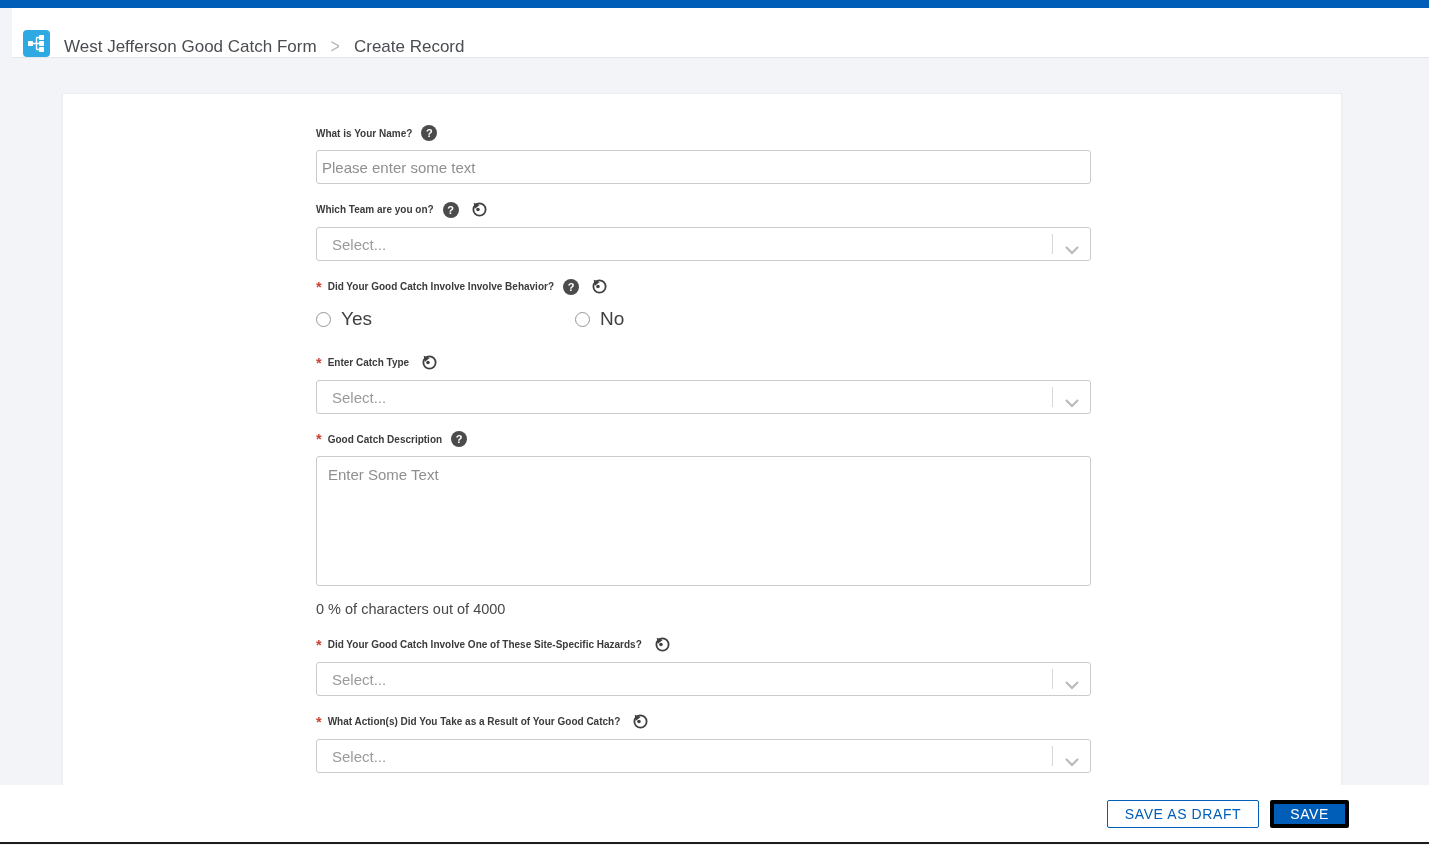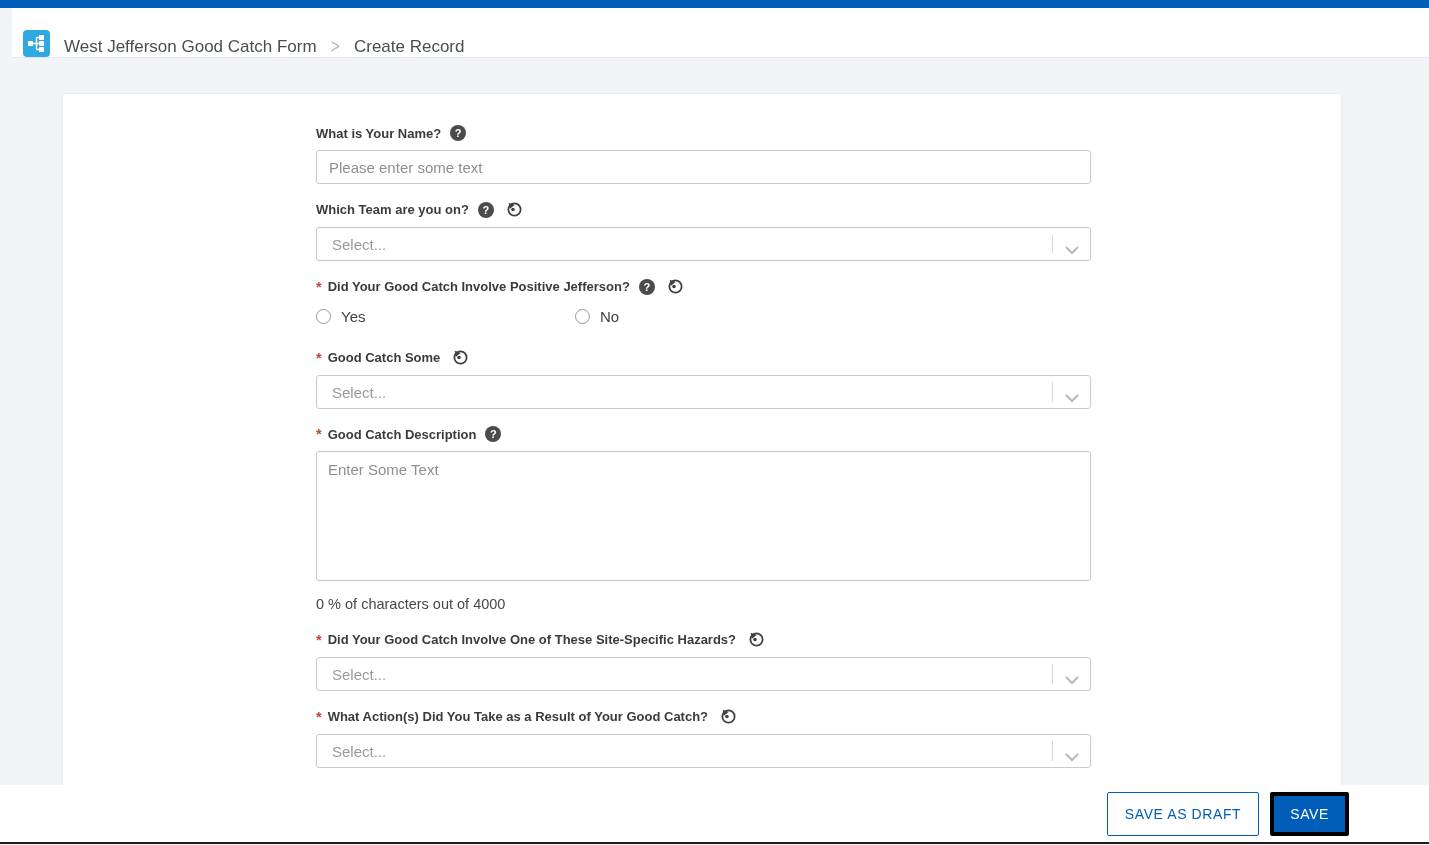--- a/index.html
+++ b/index.html
@@ -19,50 +19,50 @@
   }
   .crumb { display:flex; align-items:center; margin-left:14px; font-size:17px; color:#4a4e52; }
   .crumb .sep { color:#b5b9bd; margin:0 14px; font-size:16px; transform:scaleY(1.3); display:inline-block; }
   .card {
     position:absolute; left:62px; top:93px; width:1280px; height:693px;
     background:#fff; border:1px solid #ebedf0; box-shadow:0 1px 2px rgba(0,0,0,.05);
     overflow:hidden;
   }
   .form-col { margin-left:253px; width:775px; padding-top:31px; }
   .lbl-row { display:flex; align-items:center; margin-bottom:9px; }
-  .lbl { font-size:13px; font-weight:bold; color:#3b3b3b; }
+  .lbl { font-size:10px; font-weight:bold; color:#3b3b3b; }
   .req { color:#c74634; font-weight:bold; font-size:14.5px; margin-right:6px; }
   .help-ic {
     width:16px; height:16px; border-radius:50%; background:#4b4b4b; color:#fff;
     font-size:11px; font-weight:bold; line-height:16px; text-align:center; margin-left:9px;
     flex:0 0 auto; cursor:default;
   }
   .refresh-ic { margin-left:12px; display:inline-flex; flex:0 0 auto; cursor:pointer; }
   .txt-input, .sel, .txt-area {
     width:775px; border:1px solid #cbcbcb; border-radius:3px; background:#fff; font-family:inherit;
   }
-  .txt-input { height:34px; padding:0 12px; font-size:15px; color:#333; outline:none; }
+  .txt-input { height:34px; padding:0 5px; font-size:15px; color:#333; outline:none; }
   .txt-input::placeholder, .txt-area::placeholder { color:#8f8f8f; opacity:1; }
   .sel { position:relative; height:34px; display:flex; align-items:center; padding-left:15px;
          color:#9a9a9a; font-size:15px; cursor:pointer; }
   .sel .divider { position:absolute; right:37px; top:6px; bottom:6px; width:1px; background:#d8d8d8; }
   .sel .chev { position:absolute; right:11px; top:13px; }
   .txt-area { height:130px; padding:9px 11px; font-size:15px; color:#333; resize:none; outline:none; }
   .field { margin-bottom:17px; }
   .radio-row { display:flex; align-items:center; margin-top:13px; margin-bottom:24px; }
-  .radio-item { display:flex; align-items:center; font-size:15px; color:#404040; cursor:pointer; }
+  .radio-item { display:flex; align-items:center; font-size:19px; color:#404040; cursor:pointer; }
   .radio-item.first { width:259px; }
   .radio-circle { width:15px; height:15px; border:1px solid #979797; border-radius:50%;
                   background:#fff; margin-right:10px; flex:0 0 auto; }
   .counter { width:775px; text-align:left; font-size:14.5px; color:#484848; margin-top:11px; margin-bottom:19px; }
   .footer {
     position:absolute; left:0; bottom:3px; width:100%; height:57px; background:#fff;
     display:flex; align-items:center; justify-content:flex-end; padding-right:80px; z-index:5;
   }
-  .btn { height:44px; font-family:inherit; font-size:14px; letter-spacing:.6px; border-radius:2px; cursor:pointer; }
+  .btn { height:28px; font-family:inherit; font-size:14px; letter-spacing:.6px; border-radius:2px; cursor:pointer; }
   .btn-outline { background:#fff; color:#005eb8; border:1px solid #005eb8; padding:0 17px; margin-right:11px; }
   .btn-solid { background:#005eb8; color:#fff; border:4px solid #000000; padding:0 16px; }
   .bottom-line { position:absolute; left:0; bottom:1px; width:100%; height:2px; background:#1c1c1c; z-index:6; }
 </style>
 </head>
 <body>
 
 <div class="page">
 
   <div class="topbar"></div>
@@ -114,21 +114,21 @@
             <svg width="14" height="9" viewBox="0 0 14 9">
                 <path d="M1.5 1.5 L7 7 L12.5 1.5" stroke="#b8b8b8" stroke-width="2" fill="none" stroke-linecap="round"></path>
               </svg>
           </span>
         </div>
       </div>
 
       <div>
         <div class="lbl-row">
           <span class="req">*</span>
-          <span class="lbl">Did Your Good Catch Involve Positive Jefferson?</span>
+          <span class="lbl">Did Your Good Catch Involve Involve Behavior?</span>
           <span class="help-ic">?</span>
           <span class="refresh-ic">
             <svg width="17" height="17" viewBox="0 0 20 20">
               <circle cx="10" cy="10" r="7.2" stroke="#3f3f3f" stroke-width="2.1" fill="none"></circle>
               <circle cx="8.2" cy="10" r="2.1" fill="#3f3f3f"></circle>
               <path d="M3.2 2.2 L10.2 4.6 L4.6 9.2 Z" fill="#3f3f3f"></path>
             </svg>
           </span>
         </div>
         <div class="radio-row">
@@ -139,21 +139,21 @@
           <div class="radio-item">
             <span class="radio-circle"></span>
             <span>No</span>
           </div>
         </div>
       </div>
 
       <div class="field">
         <div class="lbl-row">
           <span class="req">*</span>
-          <span class="lbl">Good Catch Some</span>
+          <span class="lbl">Enter Catch Type</span>
           <span class="refresh-ic">
             <svg width="17" height="17" viewBox="0 0 20 20">
               <circle cx="10" cy="10" r="7.2" stroke="#3f3f3f" stroke-width="2.1" fill="none"></circle>
               <circle cx="8.2" cy="10" r="2.1" fill="#3f3f3f"></circle>
               <path d="M3.2 2.2 L10.2 4.6 L4.6 9.2 Z" fill="#3f3f3f"></path>
             </svg>
           </span>
         </div>
         <div class="sel">
           <span>Select...</span>

